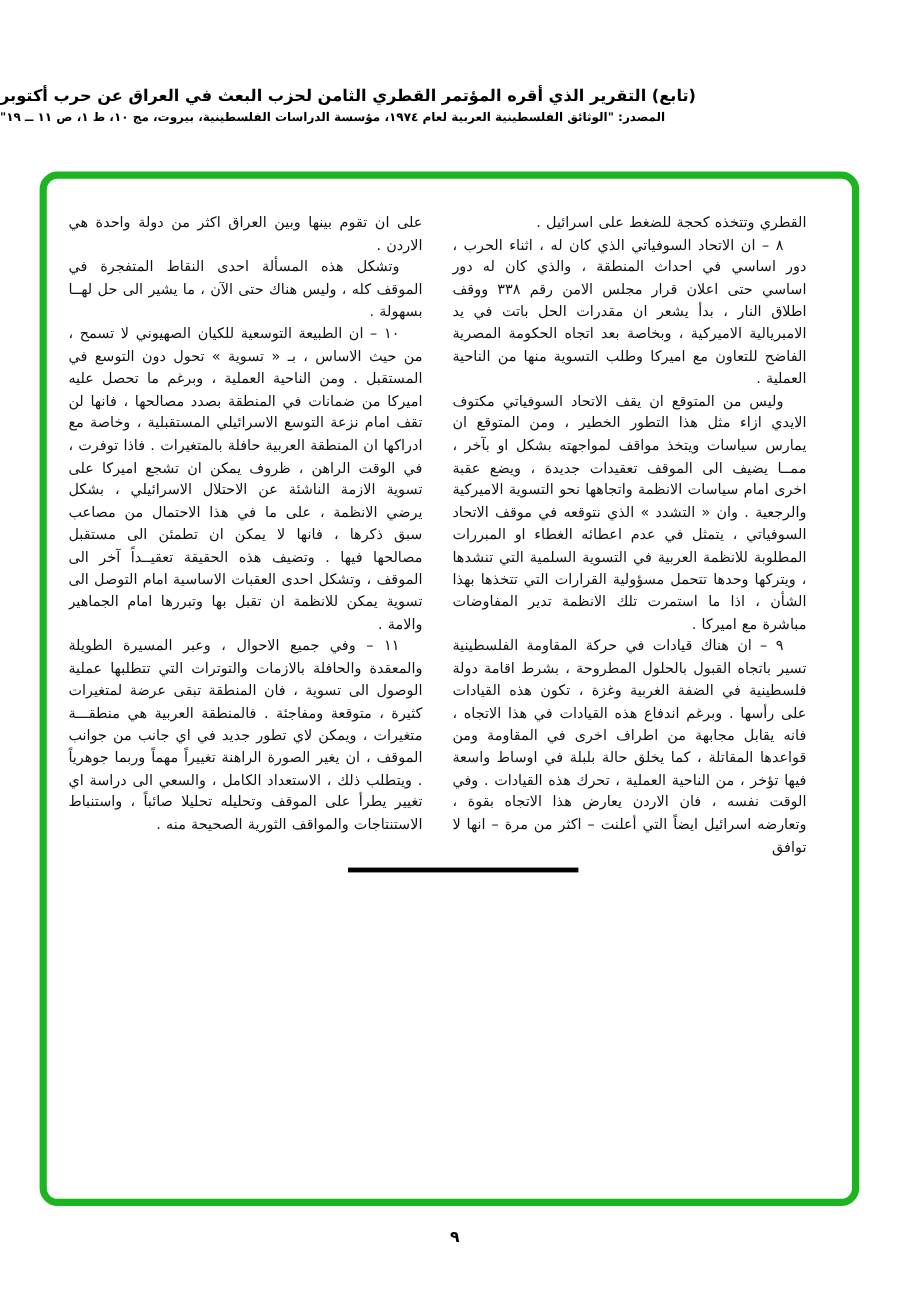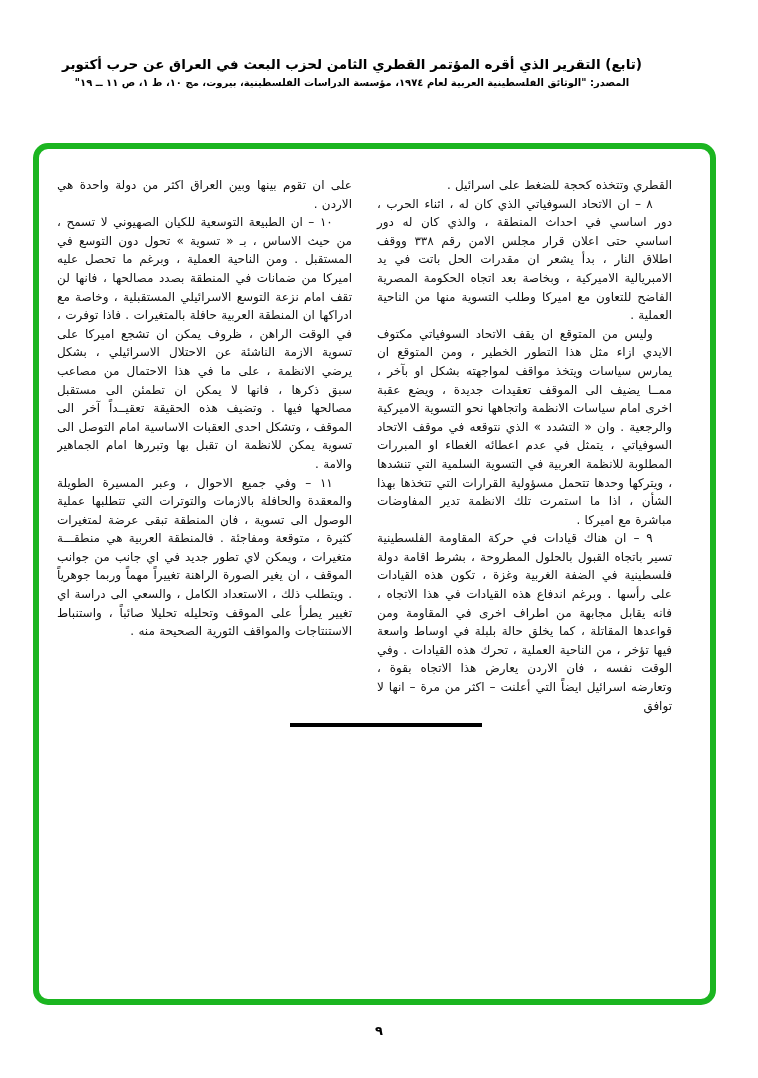--- a/index.html
+++ b/index.html
@@ -4,22 +4,22 @@
 <style>
   * { margin: 0; padding: 0; box-sizing: content-box; }
   html, body { background: #ffffff; }
   body {
     width: 758px; height: 1078px; position: relative; overflow: hidden;
     font-family: "DejaVu Sans", sans-serif;
     color: #111111;
   }
   
   .header {
-    position: absolute; top: 56px; left: 0; width: 704px;
-    text-align: center; direction: rtl;
+    position: absolute; top: 72px; left: 0; width: 704px;
+    text-align: left; direction: rtl;
   }
   .header-title {
     font-size: 13.5px; font-weight: bold; color: #000;
     letter-spacing: 0.2px;
   }
   .header-source {
     margin-top: 5px;
     font-size: 10px; font-weight: bold; color: #000;
   }
   
@@ -66,20 +66,21 @@
 <div class="doc-frame" style="border-color: rgb(27, 181, 32);">
   <div class="columns">
     <div class="col">
       <p class="para cont">القطري وتتخذه كحجة للضغط على اسرائيل .</p>
       <p class="para">٨ – ان الاتحاد السوفياتي الذي كان له ، اثناء الحرب ، دور اساسي في احداث المنطقة ، والذي كان له دور اساسي حتى اعلان قرار مجلس الامن رقم ٣٣٨ ووقف اطلاق النار ، بدأ يشعر ان مقدرات الحل باتت في يد الامبريالية الاميركية ، وبخاصة بعد اتجاه الحكومة المصرية الفاضح للتعاون مع اميركا وطلب التسوية منها من الناحية العملية .</p>
       <p class="para">وليس من المتوقع ان يقف الاتحاد السوفياتي مكتوف الايدي ازاء مثل هذا التطور الخطير ، ومن المتوقع ان يمارس سياسات ويتخذ مواقف لمواجهته بشكل او بآخر ، ممــا يضيف الى الموقف تعقيدات جديدة ، ويضع عقبة اخرى امام سياسات الانظمة واتجاهها نحو التسوية الاميركية والرجعية . وان « التشدد » الذي نتوقعه في موقف الاتحاد السوفياتي ، يتمثل في عدم اعطائه الغطاء او المبررات المطلوبة للانظمة العربية في التسوية السلمية التي تنشدها ، ويتركها وحدها تتحمل مسؤولية القرارات التي تتخذها بهذا الشأن ، اذا ما استمرت تلك الانظمة تدير المفاوضات مباشرة مع اميركا .</p>
       <p class="para">٩ – ان هناك قيادات في حركة المقاومة الفلسطينية تسير باتجاه القبول بالحلول المطروحة ، بشرط اقامة دولة فلسطينية في الضفة الغربية وغزة ، تكون هذه القيادات على رأسها . وبرغم اندفاع هذه القيادات في هذا الاتجاه ، فانه يقابل مجابهة من اطراف اخرى في المقاومة ومن قواعدها المقاتلة ، كما يخلق حالة بلبلة في اوساط واسعة فيها تؤخر ، من الناحية العملية ، تحرك هذه القيادات . وفي الوقت نفسه ، فان الاردن يعارض هذا الاتجاه بقوة ، وتعارضه اسرائيل ايضاً التي أعلنت – اكثر من مرة – انها لا توافق</p>
     </div>
     <div class="col">
       <p class="para cont">على ان تقوم بينها وبين العراق اكثر من دولة واحدة هي الاردن .</p>
+      <p class="para">وتشكل هذه المسألة احدى النقاط المتفجرة في الموقف كله ، وليس هناك حتى الآن ، ما يشير الى حل لهــا بسهولة .</p>
       <p class="para">١٠ – ان الطبيعة التوسعية للكيان الصهيوني لا تسمح ، من حيث الاساس ، بـ « تسوية » تحول دون التوسع في المستقبل . ومن الناحية العملية ، وبرغم ما تحصل عليه اميركا من ضمانات في المنطقة بصدد مصالحها ، فانها لن تقف امام نزعة التوسع الاسرائيلي المستقبلية ، وخاصة مع ادراكها ان المنطقة العربية حافلة بالمتغيرات . فاذا توفرت ، في الوقت الراهن ، ظروف يمكن ان تشجع اميركا على تسوية الازمة الناشئة عن الاحتلال الاسرائيلي ، بشكل يرضي الانظمة ، على ما في هذا الاحتمال من مصاعب سبق ذكرها ، فانها لا يمكن ان تطمئن الى مستقبل مصالحها فيها . وتضيف هذه الحقيقة تعقيــداً آخر الى الموقف ، وتشكل احدى العقبات الاساسية امام التوصل الى تسوية يمكن للانظمة ان تقبل بها وتبررها امام الجماهير والامة .</p>
       <p class="para">١١ – وفي جميع الاحوال ، وعبر المسيرة الطويلة والمعقدة والحافلة بالازمات والتوترات التي تتطلبها عملية الوصول الى تسوية ، فان المنطقة تبقى عرضة لمتغيرات كثيرة ، متوقعة ومفاجئة . فالمنطقة العربية هي منطقـــة متغيرات ، ويمكن لاي تطور جديد في اي جانب من جوانب الموقف ، ان يغير الصورة الراهنة تغييراً مهماً وربما جوهرياً . ويتطلب ذلك ، الاستعداد الكامل ، والسعي الى دراسة اي تغيير يطرأ على الموقف وتحليله تحليلا صائباً ، واستنباط الاستنتاجات والمواقف الثورية الصحيحة منه .</p>
     </div>
   </div>
   <div class="end-divider" style="background: rgb(0, 0, 0);"></div>
 </div>
 
 <div class="footer">
   <span class="page-number">٩</span>
 </div>

